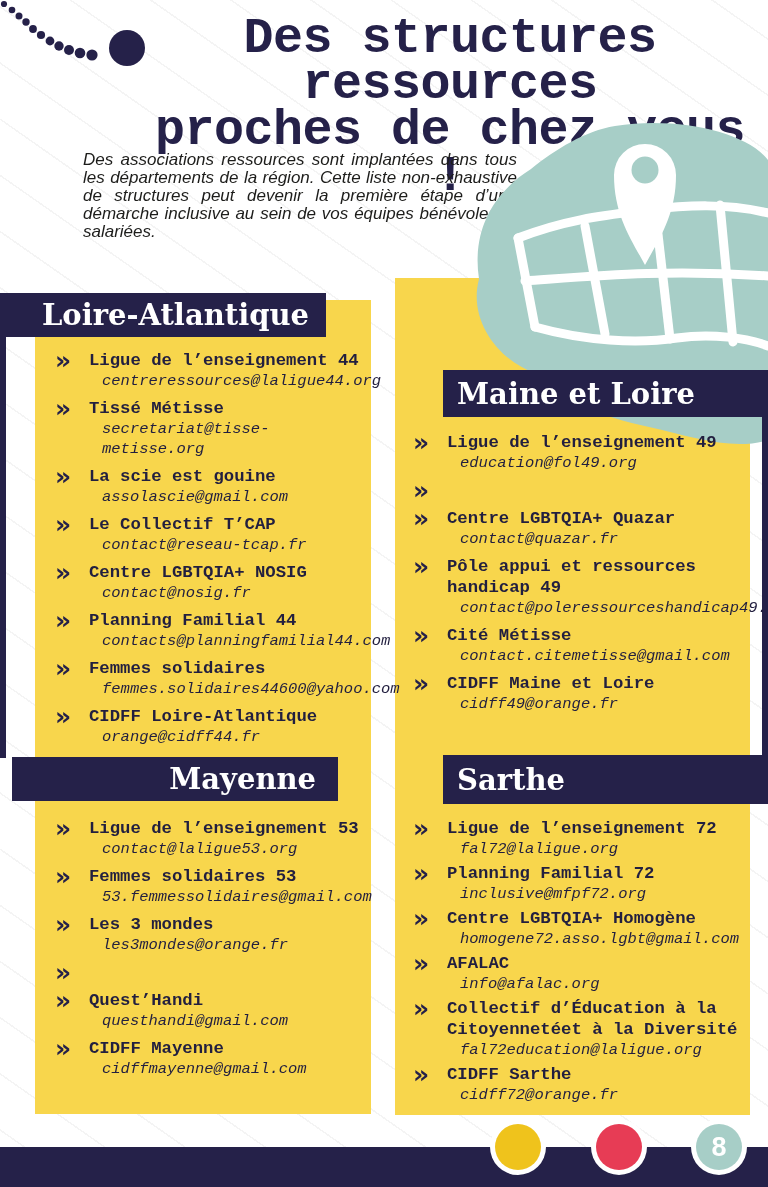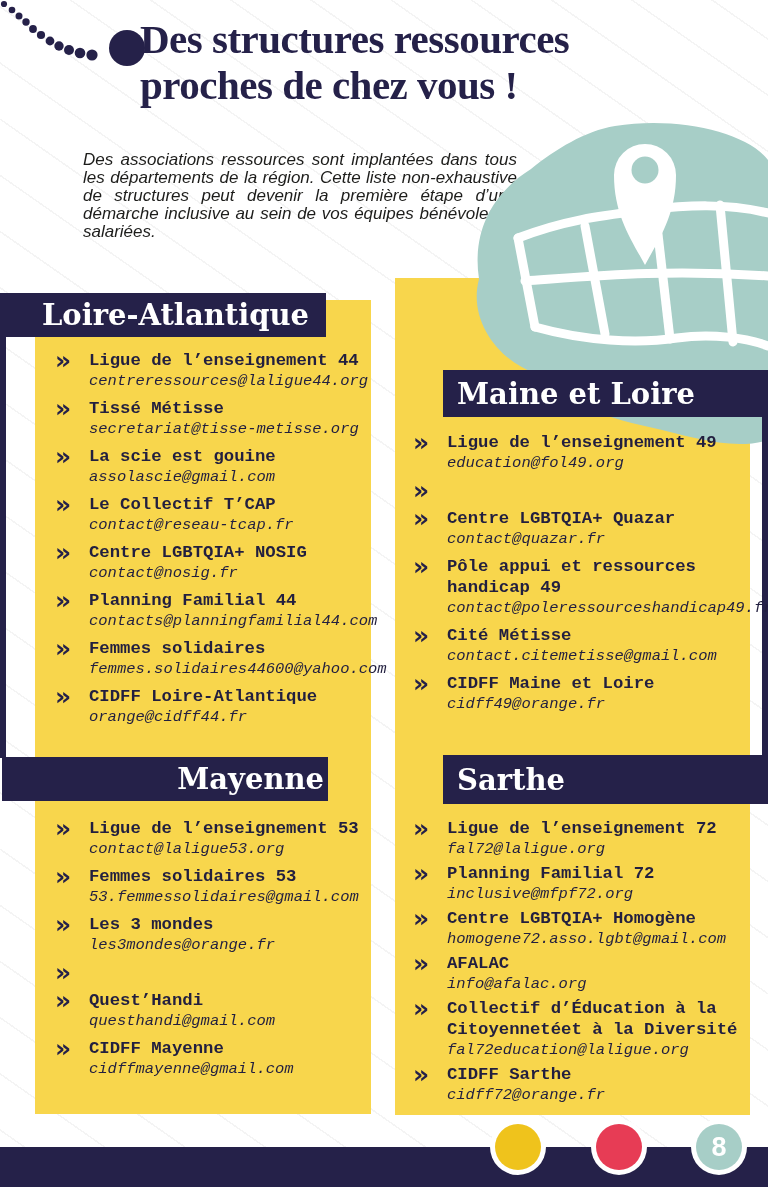--- a/index.html
+++ b/index.html
@@ -17,23 +17,23 @@
     background:
       repeating-linear-gradient(35deg, rgba(0,0,0,0.045) 0 1.5px, transparent 1.5px 46px),
       #ffffff;
     font-family:"Liberation Sans", sans-serif;
   }
   
   .dots-svg{position:absolute;left:0;top:0;}
   
   .title{
     position:absolute;left:140px;top:16px;width:620px;
-    color:var(--navy);
-    font-family:Liberation Serif, serif;font-weight:800;
-    font-size:41px;line-height:46px;letter-spacing:-0.5px;
+    text-align:center;color:var(--navy);
+    font-family:Liberation Mono, monospace;font-weight:800;
+    font-size:50px;line-height:46px;letter-spacing:-0.5px;
   }
   
   .intro{
     position:absolute;left:35px;top:151px;width:434px;
     font-style:italic;font-size:17px;line-height:18px;color:#1d1d1b;
     text-align:justify;
     margin-left:48px;
   }
   
   .map-illus{position:absolute;left:455px;top:115px;z-index:2;}
@@ -42,42 +42,42 @@
   .card-left{left:35px;top:300px;width:336px;height:814px;}
   .card-right{left:395px;top:278px;width:355px;height:837px;}
   
   .dept-header{
     position:absolute;background:var(--navy);color:#ffffff;z-index:3;
     font-family:"DejaVu Serif", serif;font-weight:800;font-size:29px;
     display:flex;align-items:center;
   }
   .h-la{left:0;top:293px;width:326px;height:44px;justify-content:flex-end;padding-right:17px;}
   .h-ml{left:443px;top:370px;width:325px;height:47px;justify-content:flex-start;padding-left:14px;}
-  .h-ma{left:2px;top:757px;width:326px;height:44px;justify-content:flex-end;padding-right:4px;}
+  .h-ma{left:12px;top:757px;width:326px;height:44px;justify-content:flex-end;padding-right:22px;}
   .h-sa{left:443px;top:755px;width:325px;height:49px;justify-content:flex-start;padding-left:14px;}
   
   .strip{position:absolute;background:var(--navy);z-index:2;}
   .strip-left{left:0;top:336px;width:6px;height:422px;}
   .strip-right{left:762px;top:416px;width:6px;height:340px;}
   
   .list{position:absolute;z-index:4;}
   .list-la{left:55px;top:350px;width:305px;}
   .list-ml{left:413px;top:432px;width:337px;}
   .list-ma{left:55px;top:818px;width:305px;}
   .list-sa{left:413px;top:818px;width:337px;}
   .item{display:flex;align-items:flex-start;margin-bottom:7px;}
   .list-sa .item{margin-bottom:4px;}
   .bullet{
     flex:0 0 34px;width:34px;color:var(--navy);
     font-family:"DejaVu Sans", sans-serif;font-weight:bold;
     font-size:25px;line-height:21px;letter-spacing:-1px;
   }
   .itxt{flex:1;font-family:Liberation Mono, monospace;}
   .name{display:block;font-weight:bold;font-size:17.3px;line-height:21px;color:var(--ink);}
-  .email{display:block;font-style:italic;font-size:15.5px;line-height:20px;color:var(--ink);}
+  .email{display:block;font-style:italic;font-size:15.5px;line-height:20px;color:var(--ink);margin-left:13px;}
   
   .footer-bar{position:absolute;left:0;top:1147px;width:768px;height:40px;background:var(--navy);z-index:5;}
   .dot-badge{
     position:absolute;width:56px;height:56px;border-radius:50%;
     background:#ffffff;z-index:6;display:flex;align-items:center;justify-content:center;
   }
   .dot-badge .core{
     width:46px;height:46px;border-radius:50%;
     display:flex;align-items:center;justify-content:center;
     color:#ffffff;font-weight:bold;font-size:27px;

